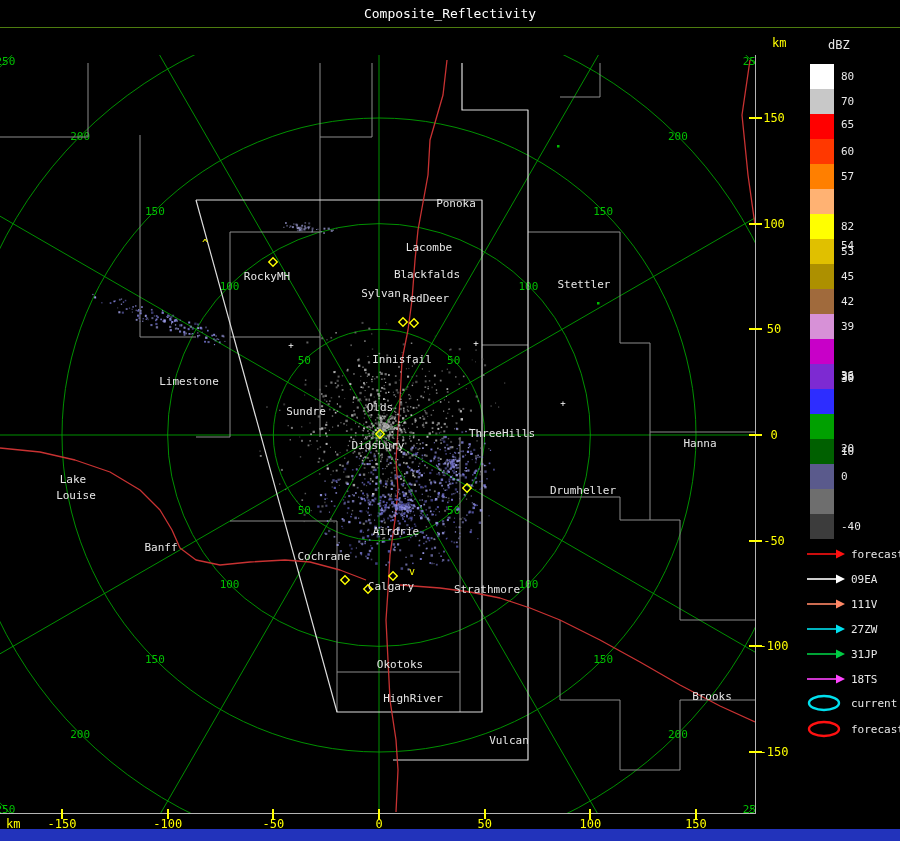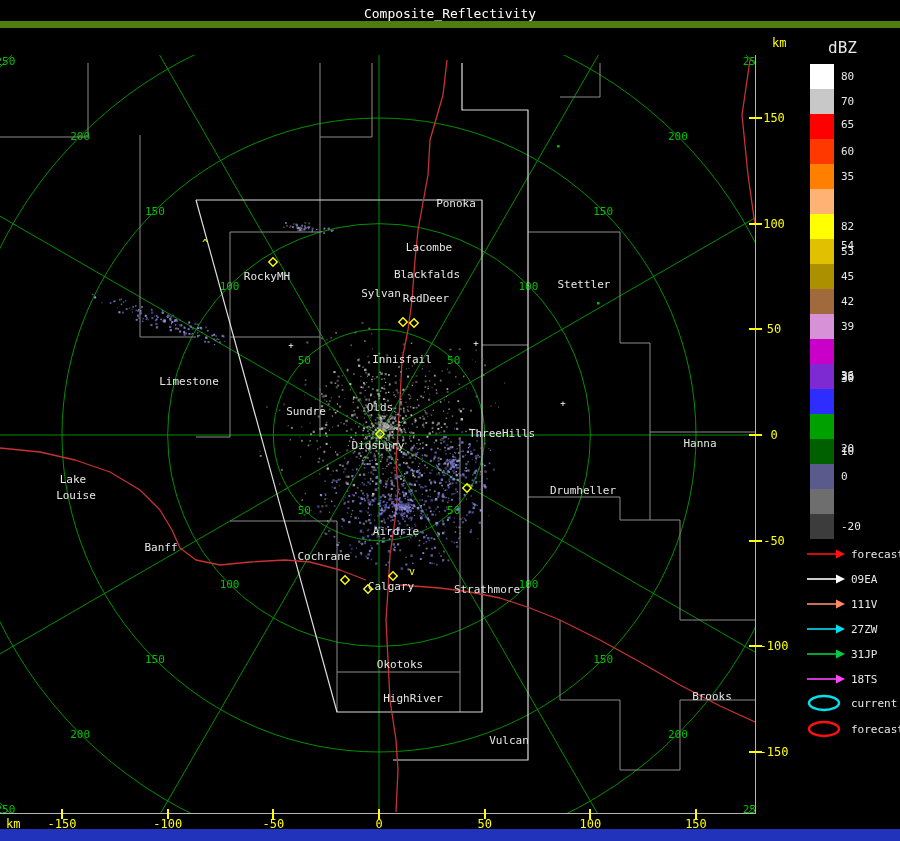--- a/index.html
+++ b/index.html
@@ -1,30 +1,30 @@
 <!DOCTYPE html>
 <html><head>
 <meta charset="utf-8">
 <style>
   html,body{margin:0;padding:0;background:#000;}
   #app{position:relative;width:900px;height:841px;background:#000;overflow:hidden;
        font-family:"DejaVu Sans Mono","Liberation Mono",monospace;}
   #titlebar{position:absolute;top:0;left:0;width:900px;height:28px;color:#ffffff;
-       text-align:center;line-height:28px;font-size:13px;border-bottom:7px solid #4d7c0f;box-sizing:border-box;}
+       text-align:center;line-height:28px;font-size:13px;border-bottom:1px solid #4d7c0f;box-sizing:border-box;}
   #timestamp{position:absolute;left:5px;top:34px;color:#ffff00;font-size:13px;white-space:pre;}
   #km-top{position:absolute;left:772px;top:36px;color:#ffff00;font-size:12px;}
   #radar{position:absolute;left:0;top:55px;width:755px;height:758px;background:#000;
        border-right:1px solid #b4b4b4;border-bottom:1px solid #b4b4b4;box-sizing:content-box;}
   #radar svg{display:block;}
   .ylab{position:absolute;left:753px;width:42px;text-align:center;color:#ffff00;font-size:12px;}
   .ytick{position:absolute;left:749px;width:13px;height:2px;background:#ffff00;}
   .xlab{position:absolute;top:817px;color:#ffff00;font-size:12px;transform:translateX(-50%);}
   .xtick{position:absolute;top:809px;width:2px;height:10px;background:#ffff00;}
   #km-bottom{position:absolute;left:6px;top:817px;color:#ffff00;font-size:12px;}
-  #dbz-title{position:absolute;left:828px;top:38px;color:#e8e8e8;font-size:16px;}
+  #dbz-title{position:absolute;left:828px;top:38px;color:#e8e8e8;font-size:12px;}
   .cbox{position:absolute;left:810px;width:24px;height:25px;}
   .clab{position:absolute;left:841px;width:40px;color:#e8e8e8;font-size:11px;line-height:25px;}
   .legrow{position:absolute;left:804px;height:18px;display:flex;align-items:center;color:#e8e8e8;font-size:11px;}
   .legrow svg{margin-right:5px;}
   #bottombar{position:absolute;left:0;top:829px;width:900px;height:12px;background:#2233bb;}
 </style>
 </head>
 <body>
 
 <div id="app">
@@ -2062,21 +2062,21 @@
     <div id="colorbar">
         <div class="cbox" style="top: 64px; background: rgb(255, 255, 255);"></div>
         <div class="clab" style="top: 64px;">80</div>
         <div class="cbox" style="top: 89px; background: rgb(200, 200, 200);"></div>
         <div class="clab" style="top: 89px;">70</div>
         <div class="cbox" style="top: 114px; background: rgb(255, 0, 0);"></div>
         <div class="clab" style="top: 112px;">65</div>
         <div class="cbox" style="top: 139px; background: rgb(255, 56, 0);"></div>
         <div class="clab" style="top: 139px;">60</div>
         <div class="cbox" style="top: 164px; background: rgb(255, 127, 0);"></div>
-        <div class="clab" style="top: 164px;">35</div>
+        <div class="clab" style="top: 164px;">57</div>
         <div class="cbox" style="top: 189px; background: rgb(255, 178, 115);"></div>
         <div class="clab" style="top: 189px; margin-top: 44px;">54</div>
         <div class="cbox" style="top: 214px; background: rgb(255, 255, 0);"></div>
         <div class="clab" style="top: 214px;">82</div>
         <div class="cbox" style="top: 239px; background: rgb(224, 192, 0);"></div>
         <div class="clab" style="top: 239px;">53</div>
         <div class="cbox" style="top: 264px; background: rgb(173, 144, 0);"></div>
         <div class="clab" style="top: 264px;">45</div>
         <div class="cbox" style="top: 289px; background: rgb(160, 106, 60);"></div>
         <div class="clab" style="top: 289px;">42</div>
@@ -2089,21 +2089,21 @@
         <div class="cbox" style="top: 389px; background: rgb(45, 45, 255);"></div>
         <div class="clab" style="top: 366px;">30</div>
         <div class="cbox" style="top: 414px; background: rgb(0, 160, 0);"></div>
         <div class="clab" style="top: 436px;">20</div>
         <div class="cbox" style="top: 439px; background: rgb(0, 96, 0);"></div>
         <div class="clab" style="top: 439px;">10</div>
         <div class="cbox" style="top: 464px; background: rgb(90, 90, 140);"></div>
         <div class="clab" style="top: 464px;">0</div>
         <div class="cbox" style="top: 489px; background: rgb(110, 110, 110);"></div>
         <div class="cbox" style="top: 514px; background: rgb(60, 60, 60);"></div>
-        <div class="clab" style="top: 514px;">-20</div>
+        <div class="clab" style="top: 514px;">-40</div>
       </div>
     <div id="legend">
         <div class="legrow" style="top: 545px;">
           <svg width="42" height="14">
             <line x1="3" y1="7" x2="32" y2="7" stroke="#ff1111" stroke-width="1.6"></line>
             <polygon points="32,2.5 41,7 32,11.5" fill="#ff1111"></polygon>
           </svg>
           <span>forecast</span>
         </div>
         <div class="legrow" style="top: 570px;">

